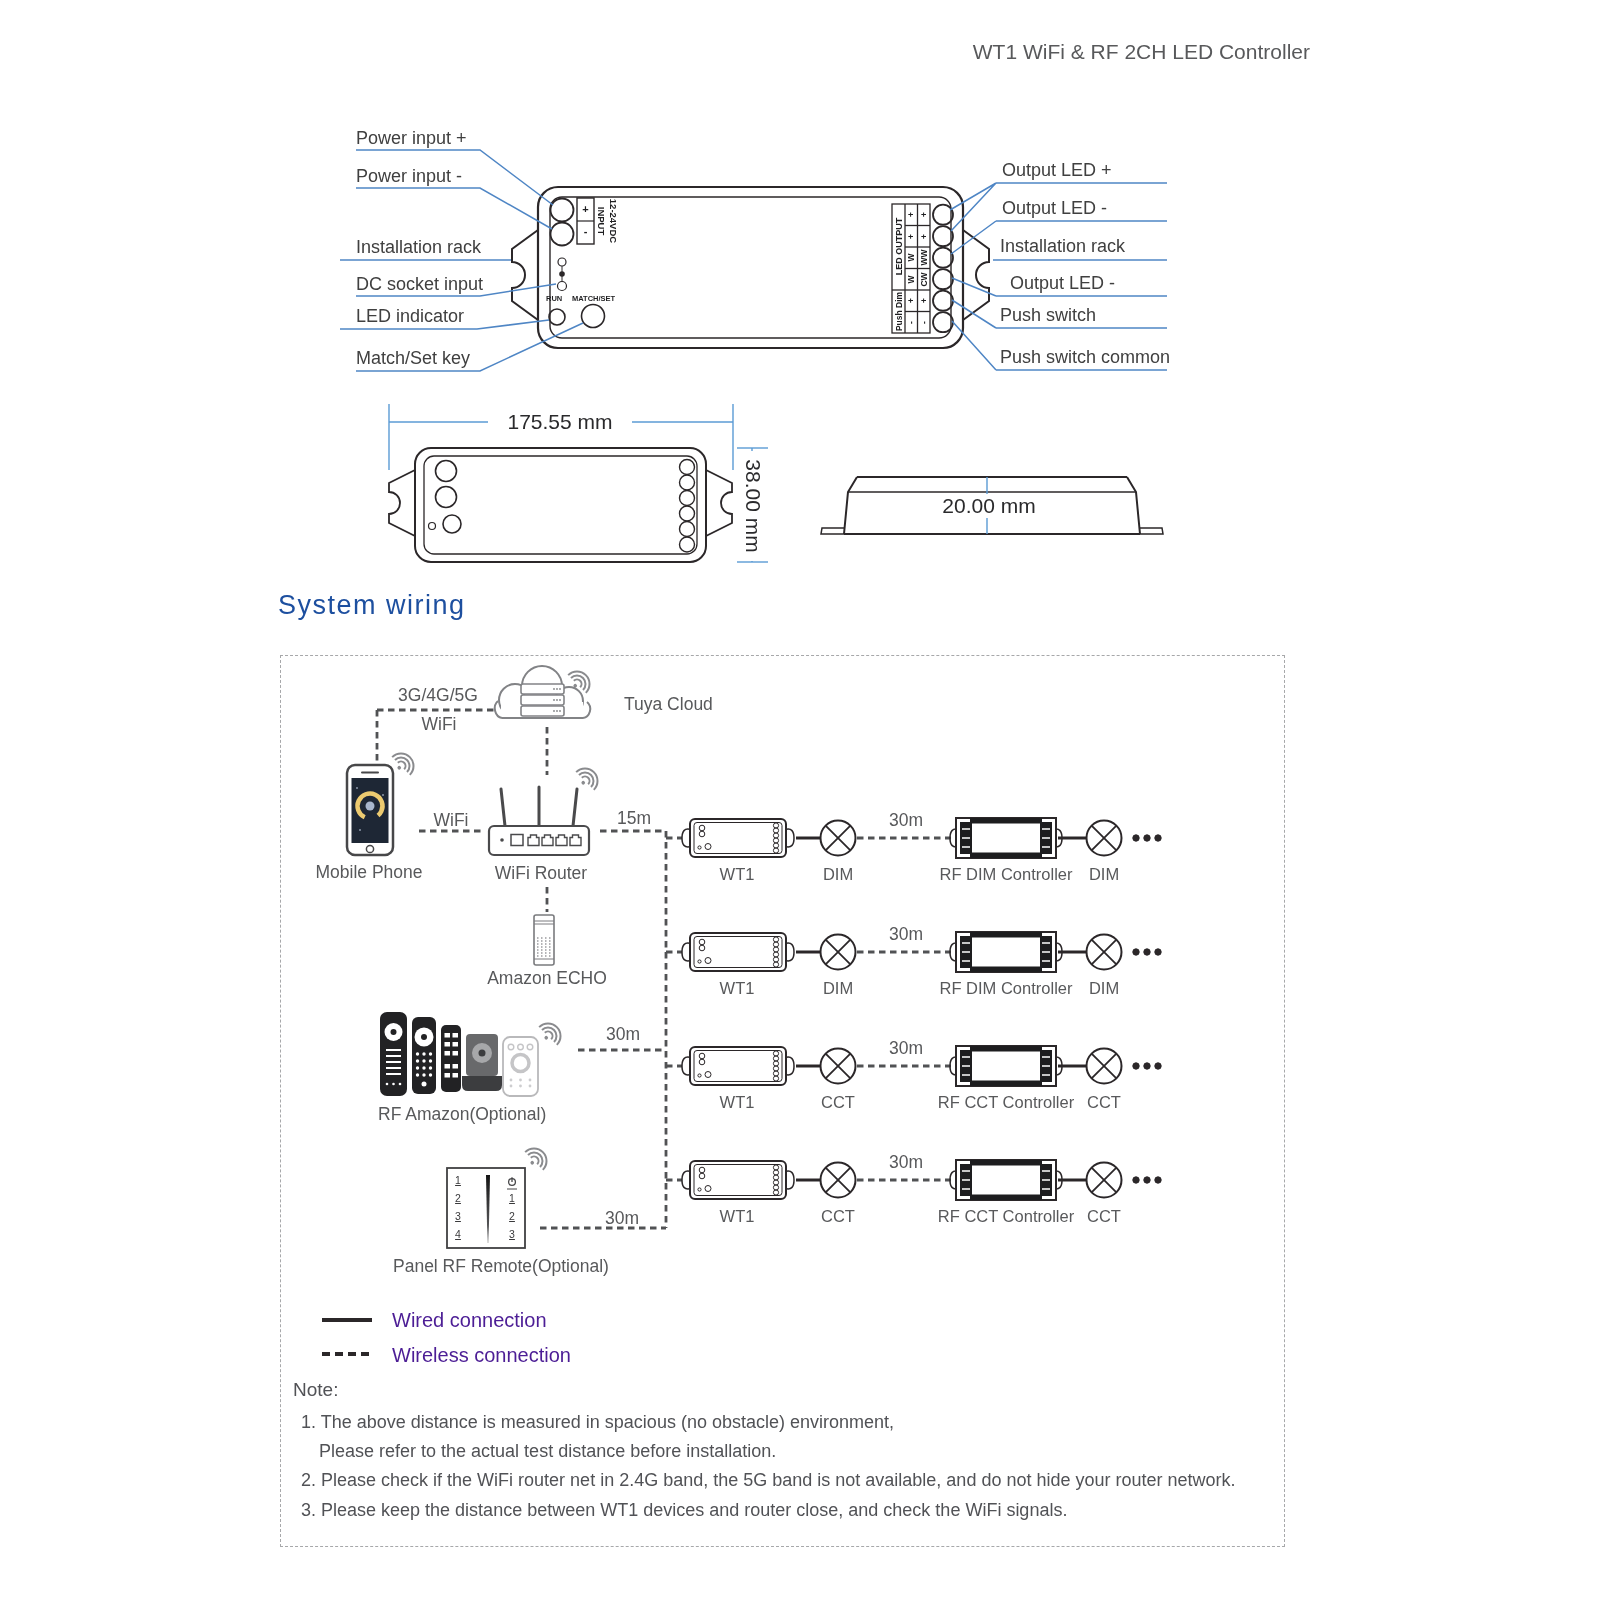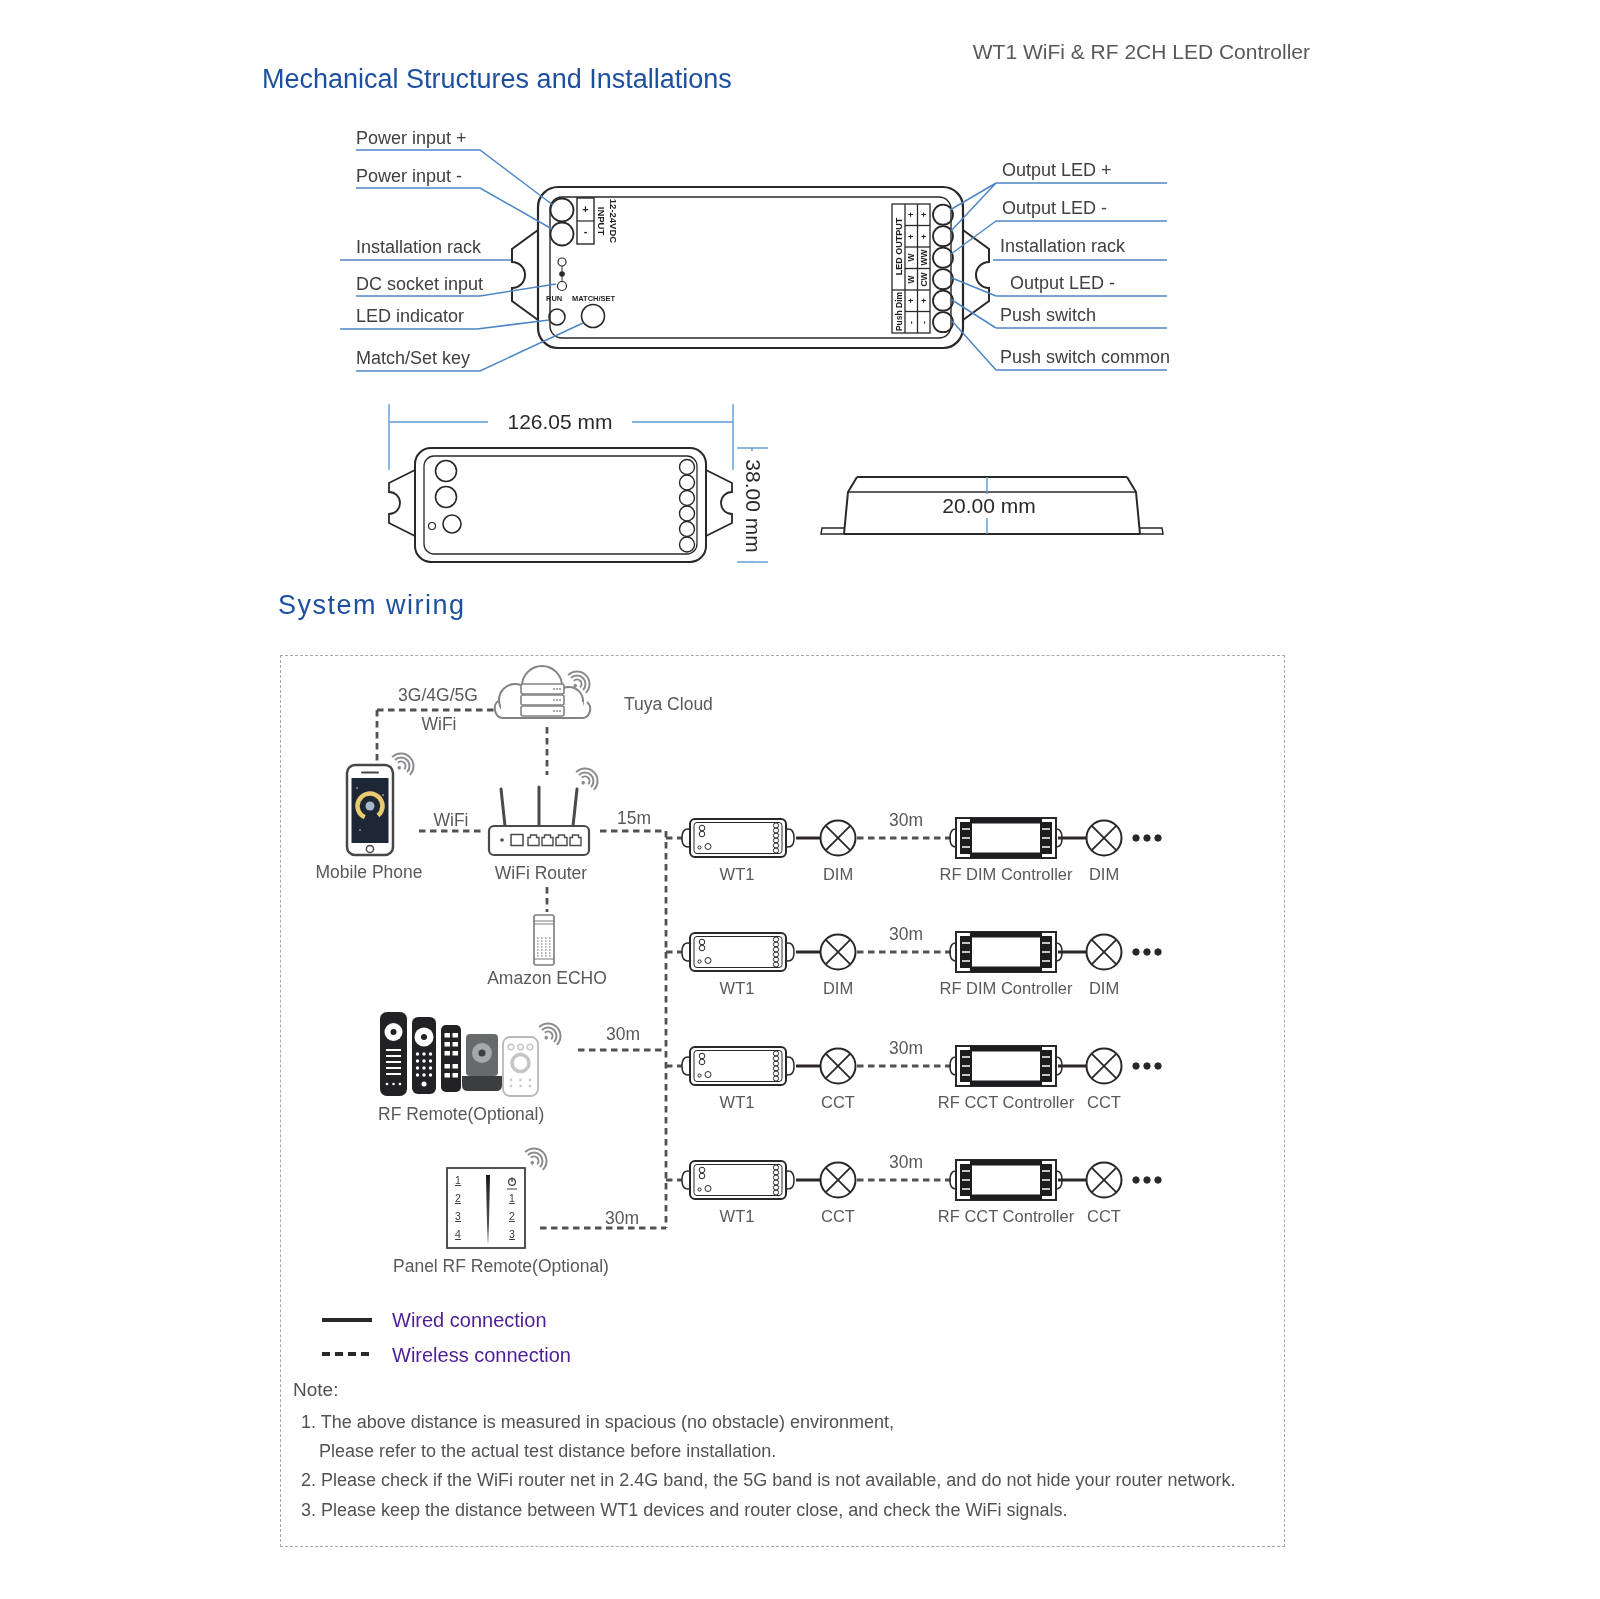--- a/index.html
+++ b/index.html
@@ -397,21 +397,20 @@
     </g>
 
     <g stroke="#2b2729" fill="none">
       <line x1="322" y1="1320" x2="372" y2="1320" stroke-width="4"></line>
       <line x1="322" y1="1354" x2="372" y2="1354" stroke-width="4" stroke-dasharray="8 5"></line>
     </g>
   </svg>
 
   <div class="hdr" style="left:950px;top:40px;width:360px">WT1  WiFi &amp; RF 2CH LED Controller</div>
 
-  <div class="blue-title" style="left:262px;top:64px">Mechanical Structures and Installations</div>
   <div class="blue-title" style="left:278px;top:590px;letter-spacing:1.5px">System wiring</div>
 
   <div class="lbl" style="left:356px;top:128px">Power input +</div>
   <div class="lbl" style="left:356px;top:166px">Power input -</div>
   <div class="lbl" style="left:356px;top:237px">Installation rack</div>
   <div class="lbl" style="left:356px;top:274px">DC socket input</div>
   <div class="lbl" style="left:356px;top:306px">LED indicator</div>
   <div class="lbl" style="left:356px;top:348px">Match/Set key</div>
 
   <div class="lbl" style="left:1002px;top:160px">Output LED +</div>
@@ -436,35 +435,35 @@
   <div class="tcell" style="left:912px;top:231px">+</div>
   <div class="tcell" style="left:899px;top:252px">W</div>
   <div class="tcell" style="left:912px;top:252px">WW</div>
   <div class="tcell" style="left:899px;top:274px">W</div>
   <div class="tcell" style="left:912px;top:274px">CW</div>
   <div class="tcell" style="left:899px;top:295px">+</div>
   <div class="tcell" style="left:912px;top:295px">+</div>
   <div class="tcell" style="left:899px;top:317px">-</div>
   <div class="tcell" style="left:912px;top:317px">-</div>
 
-  <div class="dim" style="left:488px;top:410px;width:144px">126.05 mm</div>
+  <div class="dim" style="left:488px;top:410px;width:144px">175.55 mm</div>
   <div class="dim rot90" style="left:698px;top:494px;width:110px">38.00 mm</div>
   <div class="dim" style="left:919px;top:494px;width:140px">20.00 mm</div>
 
   <div class="dashbox" style="left:280px;top:655px;width:1005px;height:892px"></div>
 
   <div class="cap" style="left:378px;top:685px;width:120px">3G/4G/5G</div>
   <div class="cap" style="left:379px;top:714px;width:120px">WiFi</div>
   <div class="capl" style="left:592px;top:694px">Tuya Cloud</div>
   <div class="cap" style="left:309px;top:862px;width:120px">Mobile Phone</div>
   <div class="cap" style="left:411px;top:810px;width:80px">WiFi</div>
   <div class="cap" style="left:481px;top:863px;width:120px">WiFi Router</div>
   <div class="cap" style="left:604px;top:808px;width:60px">15m</div>
   <div class="cap" style="left:487px;top:968px;width:120px">Amazon ECHO</div>
-  <div class="cap" style="left:378px;top:1104px;width:160px">RF Remote(Optional)</div>
+  <div class="cap" style="left:378px;top:1104px;width:160px">RF Amazon(Optional)</div>
   <div class="cap" style="left:593px;top:1024px;width:60px">30m</div>
   <div class="cap" style="left:393px;top:1256px;width:200px">Panel RF Remote(Optional)</div>
   <div class="cap" style="left:592px;top:1208px;width:60px">30m</div>
 
   <div class="rowcap" style="left:687px;top:865px;width:100px">WT1</div>
   <div class="rowcap" style="left:798px;top:865px;width:80px">DIM</div>
   <div class="cap" style="left:876px;top:810px;width:60px">30m</div>
   <div class="rowcap" style="left:921px;top:865px;width:170px">RF DIM Controller</div>
   <div class="rowcap" style="left:1064px;top:865px;width:80px">DIM</div>
 

